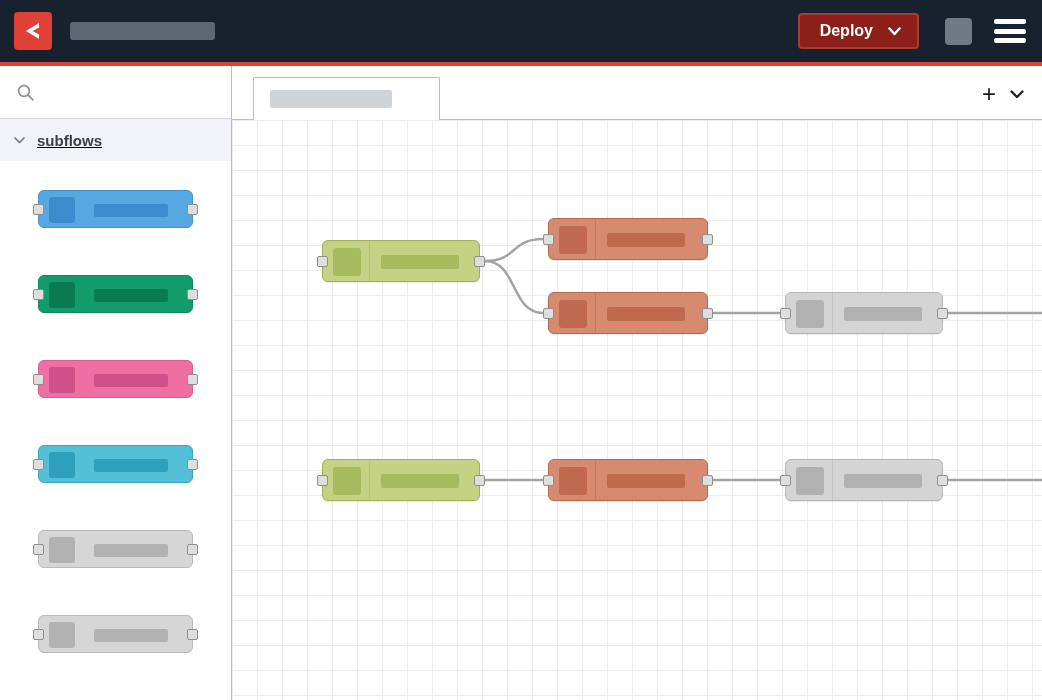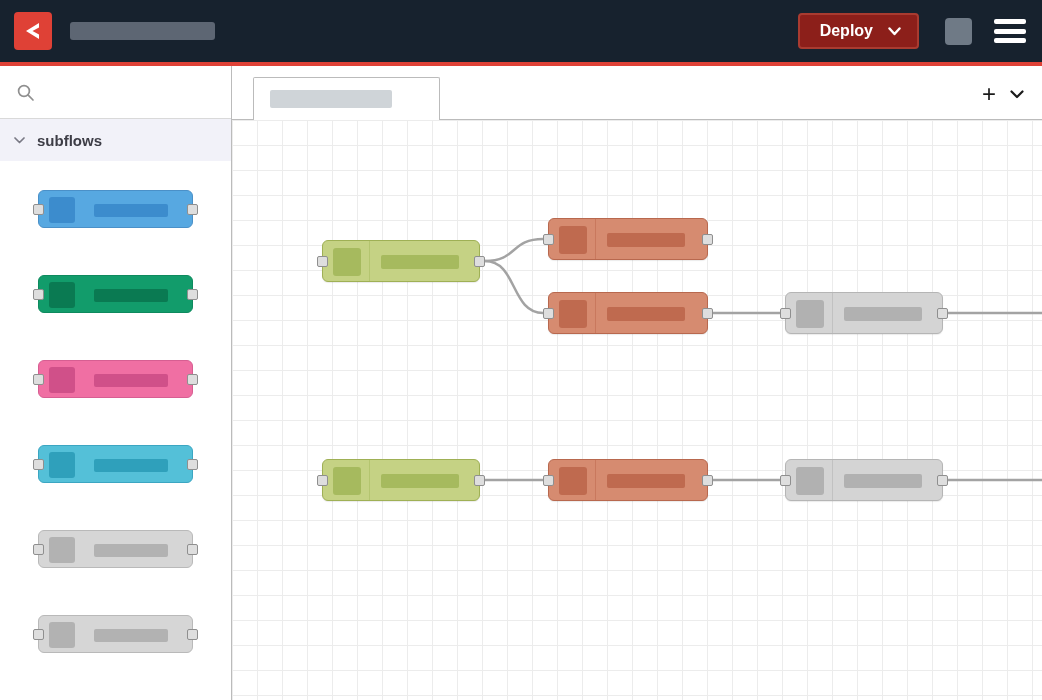--- a/index.html
+++ b/index.html
@@ -19,21 +19,21 @@
   .user-box { width:27px; height:27px; border-radius:4px; background:#6f7a86; margin-left:26px; cursor:pointer; }
   .menu-btn { width:32px; height:24px; display:flex; flex-direction:column; justify-content:space-between; margin-left:22px; cursor:pointer; }
   .menu-btn .bar { height:5px; border-radius:2px; background:#fff; }
 
   .accent-line { height:4px; flex:0 0 auto; }
 
   
   .body { flex:1; display:flex; min-height:0; }
 
   
-  .palette { width:232px; flex:0 0 auto; background:#fff; border-right:1px solid #bbbbbb; display:flex; flex-direction:column; overflow:hidden; }
+  .palette { width:232px; flex:0 0 auto; background:#fff; border-right:1px solid #bbbbbb; display:flex; flex-direction:column; overflow:hidden;text-decoration:underline; }
   .palette-search { height:54px; display:flex; align-items:center; padding:0 16px; border-bottom:1px solid #d9d9d9; cursor:text; }
   .palette-category { height:42px; background:#f2f2f9; display:flex; align-items:center; gap:12px; padding:0 14px; cursor:pointer; }
   .palette-category-label { font-size:15px; font-weight:700; color:#3d3d46; }
   .palette-nodes { flex:1; padding-top:29px; }
   .palette-node { position:relative; width:155px; height:38px; margin:0 auto 47px auto;
     border:1px solid; border-radius:6px; cursor:grab; }
   .palette-node .node-icon { position:absolute; left:10px; top:6px; width:26px; height:26px; border-radius:3px; }
   .palette-node .node-label-bar { position:absolute; left:55px; top:13px; width:74px; height:13px; border-radius:2px; }
 
   .port { position:absolute; width:11px; height:11px; background:#dedede; border:1px solid #8f8f8f; border-radius:2px; cursor:crosshair; }

